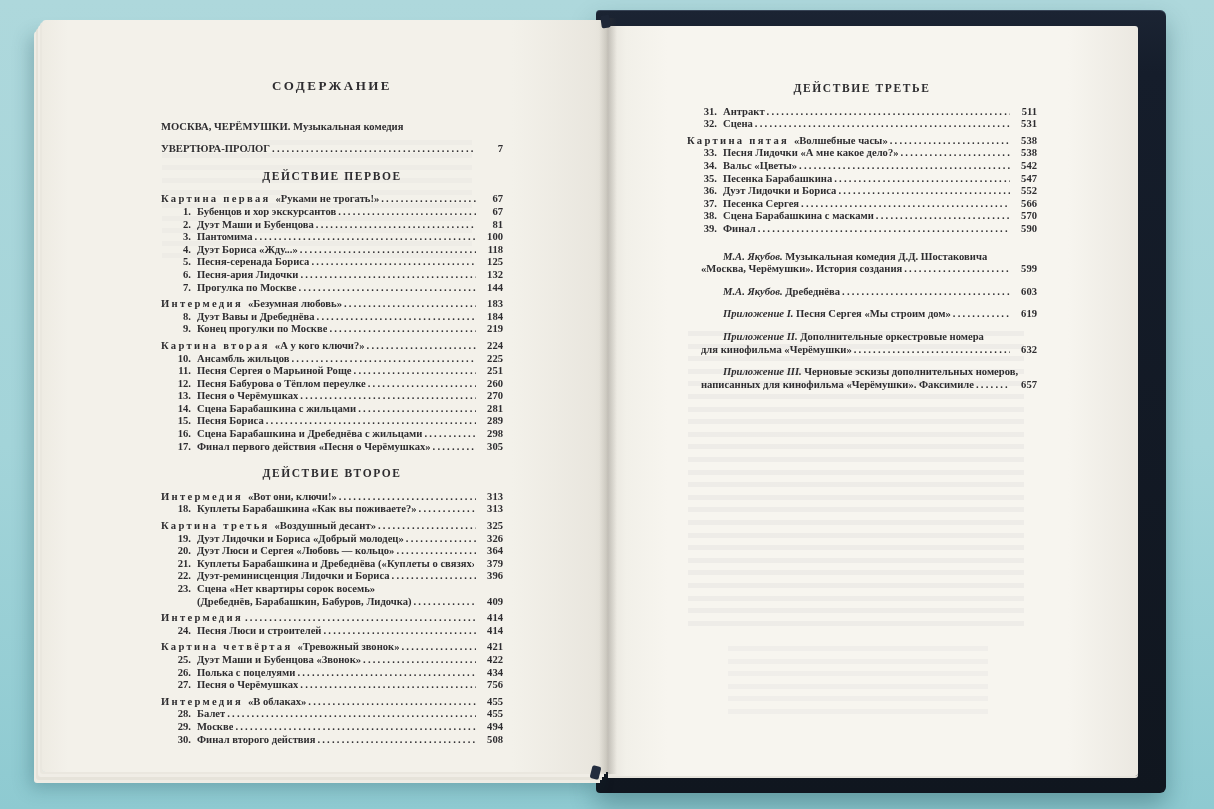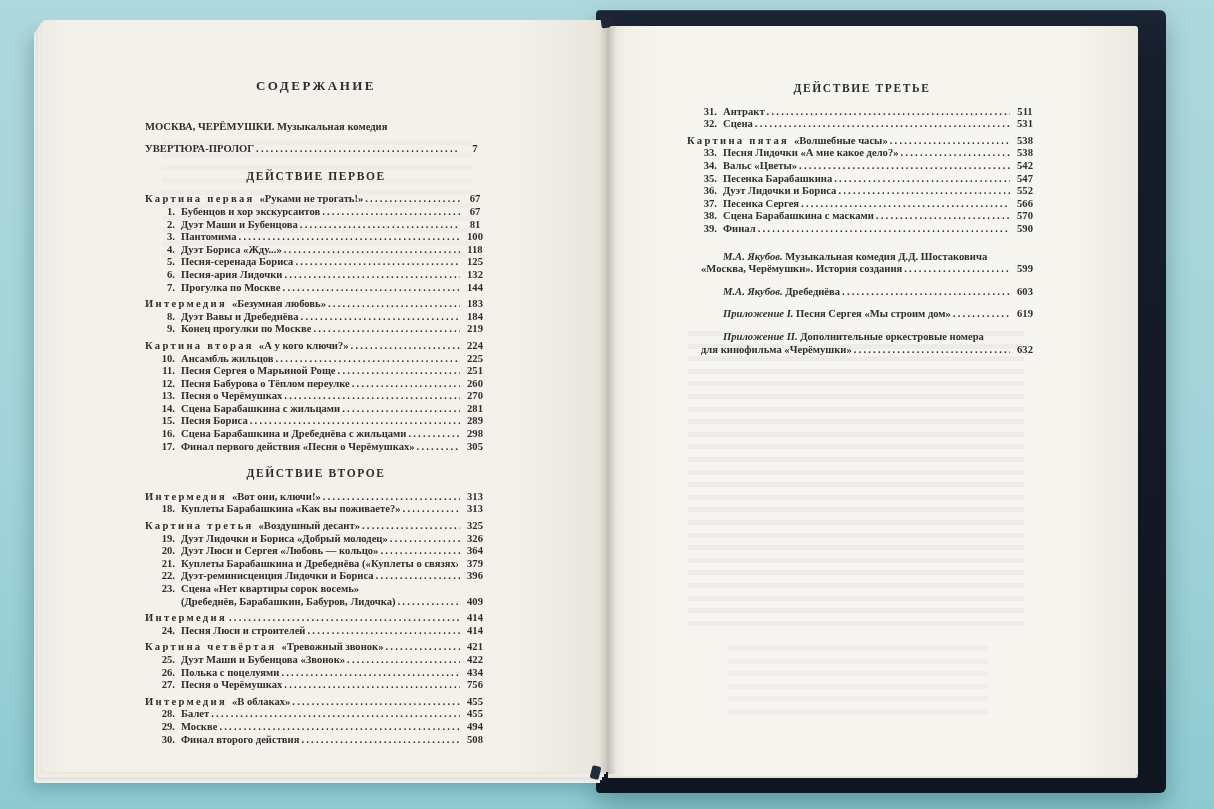--- a/index.html
+++ b/index.html
@@ -26,37 +26,37 @@
     background:linear-gradient(90deg,#e7e4dc 0px,#f2f0e9 18px,var(--page-right) 60px,var(--page-right) 460px,#ebe8e1 530px);
     border-radius:0 3px 3px 0;
     box-shadow:0 2px 0 0 #e6e3db;}
   .gutter{position:absolute;left:599px;top:18px;width:18px;height:756px;pointer-events:none;
     background:linear-gradient(90deg,rgba(90,85,75,0) 0%,rgba(90,85,75,.16) 40%,rgba(70,65,58,.22) 52%,rgba(90,85,75,0) 100%);}
   .headband{position:absolute;background:#1d2636;border-radius:2px;}
   .headband.top{left:601px;top:15px;width:9px;height:13px;transform:rotate(-8deg);}
   .headband.bottom{left:591px;top:766px;width:9px;height:13px;transform:rotate(14deg);background:#222c3e;}
   
   .inner{position:absolute;color:var(--ink);font-size:10.6px;line-height:12.6px;font-weight:600;}
-  .inner-left{left:103px;top:60px;width:342px;}
+  .inner-left{left:119px;top:60px;width:342px;}
   .inner-right{left:79px;top:56px;width:350px;}
   .toc-title{text-align:center;font-size:13px;font-weight:700;letter-spacing:2.5px;margin:0 0 28px 0;}
   .toc-heading{text-align:center;font-size:11.5px;font-weight:700;letter-spacing:1.6px;margin:14px 0 11px 0;}
   .toc-heading:first-child{margin-top:0;}
   .toc-entry{margin:0;}
   .gap-xs{margin-top:4px;} .gap-sm{margin-top:10px;} .gap-md{margin-top:15px;}
   .toc-row{display:flex;align-items:baseline;white-space:nowrap;}
   .toc-row .num{flex:0 0 30px;text-align:right;margin-right:6px;}
   .toc-row.ind1{padding-left:14px;}
   .toc-row.ind2{padding-left:36px;}
   .lbl{flex:0 1 auto;overflow:hidden;}
   .lbl .sp{letter-spacing:2.3px;}
   .lbl .it{font-style:italic;margin-left:36px;}
   .leader{flex:1 1 0;overflow:hidden;margin:0 3px 0 2px;}
   .leader::after{content:"......................................................................................................................";letter-spacing:2.2px;}
-  .pg{flex:0 0 auto;min-width:24px;text-align:center;}
+  .pg{flex:0 0 auto;min-width:24px;text-align:right;}
   
   .ghost{position:absolute;pointer-events:none;filter:blur(.7px);
     background:repeating-linear-gradient(180deg,rgba(120,120,132,.065) 0px,rgba(120,120,132,.065) 5px,rgba(120,120,132,0) 5px,rgba(120,120,132,0) 12.6px);}
   .ghost-right{left:80px;top:305px;width:336px;height:300px;}
   .ghost-right2{left:120px;top:620px;width:260px;height:70px;opacity:.8;}
   .ghost-left{left:120px;top:120px;width:310px;height:120px;opacity:.55;}
 </style>
 </head>
 <body>
 
@@ -497,20 +497,30 @@
           <div class="toc-entry gap-sm">
             <div class="toc-row">
               <span class="lbl"><span class="it">Приложение II.</span><span> Дополнительные оркестровые номера</span></span>
             </div>
             <div class="toc-row ind1">
               <span class="lbl"><span>для кинофильма «Черёмушки»</span></span>
               <span class="leader"></span>
               <span class="pg">632</span>
             </div>
           </div>
+          <div class="toc-entry gap-sm">
+            <div class="toc-row">
+              <span class="lbl"><span class="it">Приложение III.</span><span> Черновые эскизы дополнительных номеров,</span></span>
+            </div>
+            <div class="toc-row ind1">
+              <span class="lbl"><span>написанных для кинофильма «Черёмушки». Факсимиле</span></span>
+              <span class="leader"></span>
+              <span class="pg">657</span>
+            </div>
+          </div>
         </div>
     </div>
   </div>
 
   <div class="gutter"></div>
   <div class="headband top"></div>
   <div class="headband bottom"></div>
 </div>
 
 </body></html>

